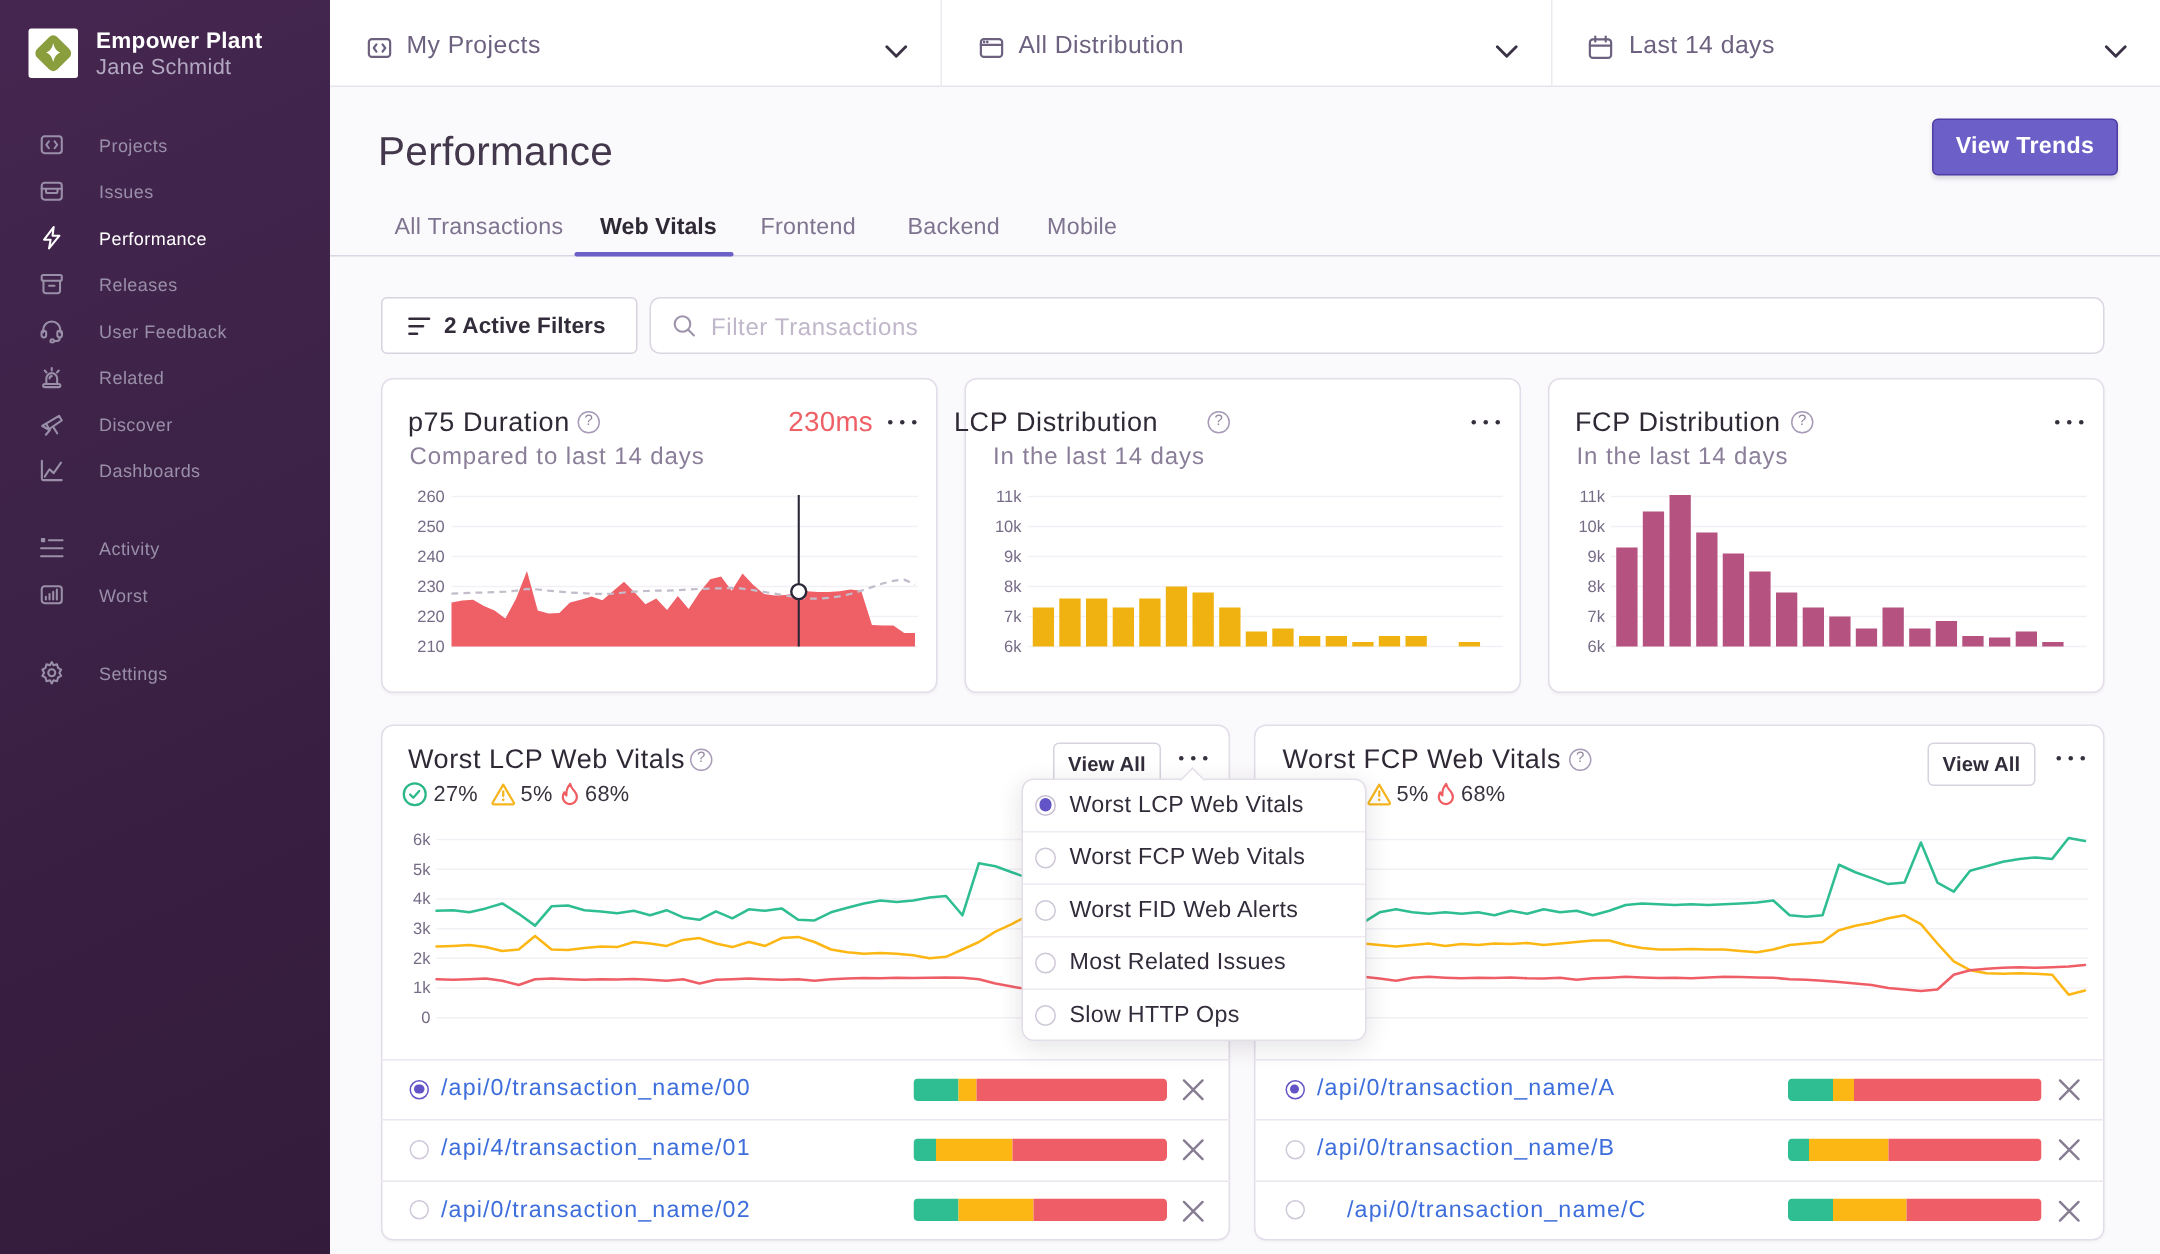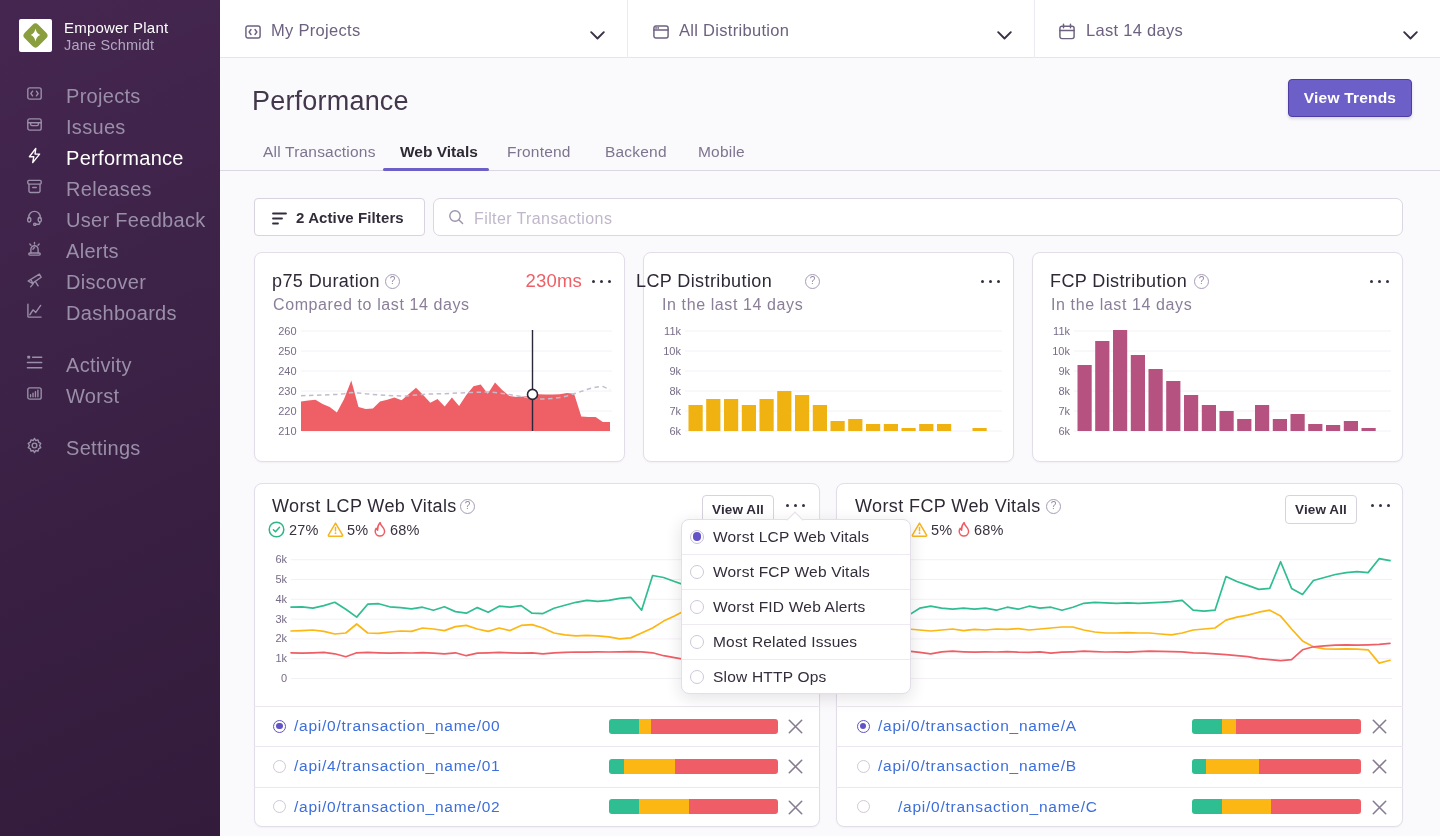--- a/index.html
+++ b/index.html
@@ -1,18 +1,18 @@
 <!DOCTYPE html>
 <html><head><meta charset="utf-8"><style>
 *{margin:0;padding:0;box-sizing:border-box}
 html,body{width:1440px;height:836px;overflow:hidden;font-family:"Liberation Sans",sans-serif;background:#faf9fb}
 .abs{position:absolute}
 #page{position:relative;width:1440px;height:836px}
 #side{position:absolute;left:0;top:0;width:220px;height:836px;background:linear-gradient(155deg,#452650 0%,#3c2246 45%,#321b3b 100%)}
-.nav{position:absolute;left:26px;display:flex;color:#9a8fa9;font-size:20px;letter-spacing:.3px}
+.nav{position:absolute;left:26px;display:flex;align-items:center;color:#9a8fa9;font-size:12px;letter-spacing:.3px}
 .nav svg{flex:0 0 auto}
 .nav span{margin-left:23px}
 .nav.on{color:#fff}
 #top{position:absolute;left:220px;top:0;width:1220px;height:58px;background:#fff;border-bottom:1px solid #e8e4ec}
 .tsep{position:absolute;top:0;width:1px;height:58px;background:#ece9f0}
 .tbtx{position:absolute;top:21px;font-size:16.5px;color:#6d6180;letter-spacing:.3px}
 .tbic{position:absolute;top:23px;color:#6d6180}
 .card{position:absolute;background:#fff;border:1px solid #e3dde9;border-radius:8px;box-shadow:0 1px 2px rgba(43,34,51,.04)}
 .ctitle{position:absolute;font-size:18px;color:#2f2936;letter-spacing:.4px}
 .csub{position:absolute;font-size:16px;color:#8a7e99;letter-spacing:.6px}
@@ -22,21 +22,21 @@
 .rowline{position:absolute;height:1px;background:#ebe6ef}
 .tab{position:absolute;top:143px;font-size:15.5px;color:#7f7490;letter-spacing:.2px}
 .mitem{font-size:15.5px;color:#332c3b;letter-spacing:.2px}
 </style></head><body>
 <div id="page">
 <div id="side">
       <div class="abs" style="left:19px;top:19px;width:33px;height:33px;background:#fff;border-radius:2px"><svg width="33" height="33" viewBox="0 0 33 33">
           <rect x="6.9" y="6.9" width="19.2" height="19.2" rx="4" fill="#8b9e3e" transform="rotate(45 16.5 16.5)"></rect>
           <path d="M16.5 9.6c.8 3.2 1.7 5.1 4.7 6.4-3 1.3-3.9 3.2-4.7 6.4-.8-3.2-1.7-5.1-4.7-6.4 3-1.3 3.9-3.2 4.7-6.4z" fill="#fff"></path>
         </svg></div>
-      <div class="abs" style="left:64px;top:19px;font-size:15px;font-weight:400;color:#fff;letter-spacing:.2px">Empower Plant</div>
+      <div class="abs" style="left:64px;top:19px;font-size:15px;font-weight:700;color:#fff;letter-spacing:.2px">Empower Plant</div>
       <div class="abs" style="left:64px;top:37px;font-size:14.5px;color:#b3a8c1;letter-spacing:.2px">Jane Schmidt</div>
       <div class="nav" style="top:84.5px;height:24px">
         <svg width="17" height="17" viewBox="0 0 16 16">
           <rect x="1.7" y="2.7" width="12.6" height="10.6" rx="1.8" fill="none" stroke="currentColor" stroke-width="1.3" stroke-linecap="round" stroke-linejoin="round"></rect>
           <path d="M6.2 5.8 4.6 8l1.6 2.2M9.8 5.8 11.4 8l-1.6 2.2" fill="none" stroke="currentColor" stroke-width="1.3" stroke-linecap="round" stroke-linejoin="round"></path>
         </svg>
         <span>Projects</span>
       </div>
       <div class="nav" style="top:115.5px;height:24px">
         <svg width="17" height="17" viewBox="0 0 16 16">
@@ -67,21 +67,21 @@
           <circle cx="8.3" cy="14.4" r="1.1" fill="none" stroke="currentColor" stroke-width="1.3" stroke-linecap="round" stroke-linejoin="round"></circle>
         </svg>
         <span>User Feedback</span>
       </div>
       <div class="nav" style="top:239.5px;height:24px">
         <svg width="17" height="17" viewBox="0 0 16 16">
           <path d="M4.6 12.2V8.8a3.4 3.4 0 0 1 6.8 0v3.4" fill="none" stroke="currentColor" stroke-width="1.3" stroke-linecap="round" stroke-linejoin="round"></path>
           <rect x="2.6" y="12.2" width="10.8" height="2" rx="1" fill="none" stroke="currentColor" stroke-width="1.3" stroke-linecap="round" stroke-linejoin="round"></rect>
           <path d="M8 2.2v1.6M3.6 3.8l1.1 1.2M12.4 3.8l-1.1 1.2M6.6 8.8a1.5 1.5 0 0 1 1.4-1.5" fill="none" stroke="currentColor" stroke-width="1.3" stroke-linecap="round" stroke-linejoin="round"></path>
         </svg>
-        <span>Alerts</span>
+        <span>Related</span>
       </div>
       <div class="nav" style="top:270.5px;height:24px">
         <svg width="17" height="17" viewBox="0 0 16 16">
           <path d="M2 9.4 12.6 3l1.7 2.9L6 11.6zM6.9 11.9l-2.6 3M9.3 10.6l2.1 3.4M4.5 8l1.5 2.6" fill="none" stroke="currentColor" stroke-width="1.3" stroke-linecap="round" stroke-linejoin="round"></path>
         </svg>
         <span>Discover</span>
       </div>
       <div class="nav" style="top:301.5px;height:24px">
         <svg width="17" height="17" viewBox="0 0 16 16">
           <path d="M1.8 2v11.4a.8.8 0 0 0 .8.8H14.2" fill="none" stroke="currentColor" stroke-width="1.3" stroke-linecap="round" stroke-linejoin="round"></path>

